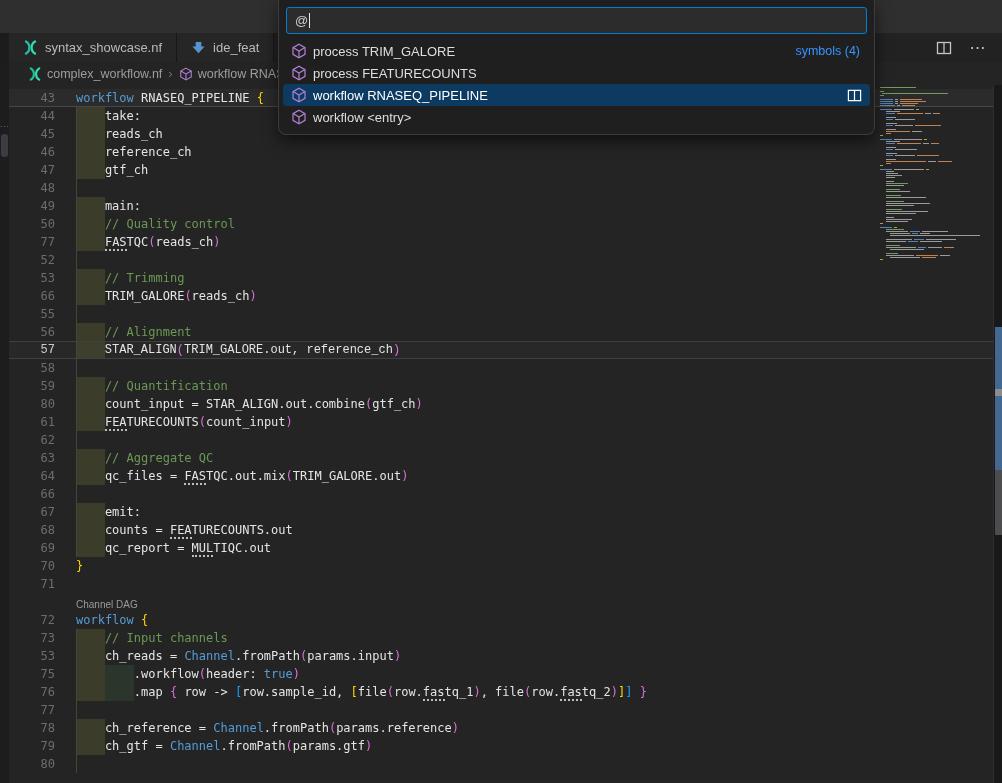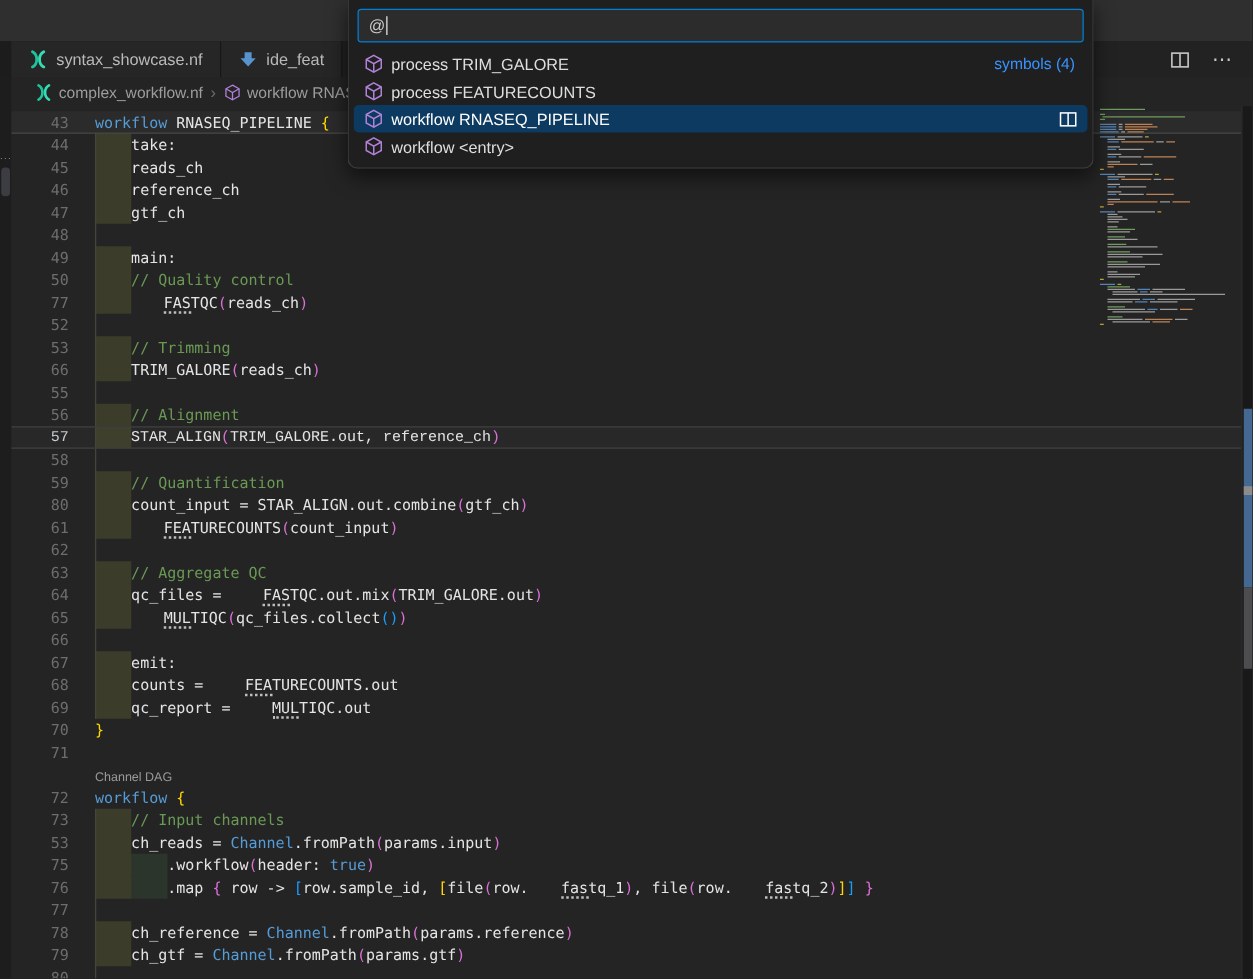--- a/index.html
+++ b/index.html
@@ -41,21 +41,21 @@
        font-family:"DejaVu Sans Mono",monospace;font-size:12px;}
   .code-row.hl{background:#2b2b2b;border-bottom:1px solid #474747;}
   .code-row.cur{background:#282828;border-top:1px solid #404040;border-bottom:1px solid #404040;}
   .code-row.cur .txt,.code-row.cur .num{top:-1px;font-family:Liberation Mono, monospace;}
   .guide{position:absolute;left:67px;top:0;width:1px;height:100%;background:#45453a;}
   .band{position:absolute;top:0;height:100%;}
   .band.l1{left:67px;width:29px;background:rgba(255,255,90,0.11);}
   .band.l2{left:96px;width:29px;background:rgba(140,255,140,0.08);}
   .tk-kw{color:var(--kw);} .tk-id{color:var(--id);} .tk-cm{color:var(--cm);}
   .tk-b1{color:var(--b1);} .tk-b2{color:var(--b2);} .tk-b3{color:var(--b3);}
-  .hint3{border-bottom:2px dotted #bdbdbd;margin-left:26px;}
+  .hint3{border-bottom:2px dotted #bdbdbd;}
   .lens-row{position:relative;height:18px;}
   .lens-row .lens{position:absolute;left:67px;bottom:1px;color:#9a9a9a;font-size:10px;}
 
   
   .minimap{position:absolute;left:880px;top:87px;width:112px;}
   .mm-row{display:flex;height:1px;margin-bottom:1px;}
   .mm-row span{height:1px;display:block;}
   .mm-g{background:#6f9c5f;} .mm-b{background:#5583b4;} .mm-w{background:#9a9a9a;}
   .mm-o{background:#bd8355;} .mm-y{background:#b4a33a;}
 
@@ -257,26 +257,20 @@
           <span class="num">63</span>
           <span class="txt"><span class="tk-cm">    // Aggregate QC</span></span>
         </div>
         <div class="code-row">
           <div class="band l1"></div>
           <div class="guide"></div>
           <span class="num">64</span>
           <span class="txt"><span class="tk-id">    qc_files = </span><span class="tk-id"><span class="hint3">FAS</span>TQC</span><span class="tk-id">.out.mix</span><span class="tk-b2">(</span><span class="tk-id">TRIM_GALORE.out</span><span class="tk-b2">)</span></span>
         </div>
         <div class="code-row">
-          <div class="band l1"></div>
-          <div class="guide"></div>
-          <span class="num">65</span>
-          <span class="txt"><span class="tk-id">    </span><span class="tk-id"><span class="hint3">MUL</span>TIQC</span><span class="tk-b2">(</span><span class="tk-id">qc_files.collect</span><span class="tk-b3">(</span><span class="tk-b3">)</span><span class="tk-b2">)</span></span>
-        </div>
-        <div class="code-row">
           <div class="guide"></div>
           <span class="num">66</span>
           <span class="txt"></span>
         </div>
         <div class="code-row">
           <div class="band l1"></div>
           <div class="guide"></div>
           <span class="num">67</span>
           <span class="txt"><span class="tk-id">    emit:</span></span>
         </div>

